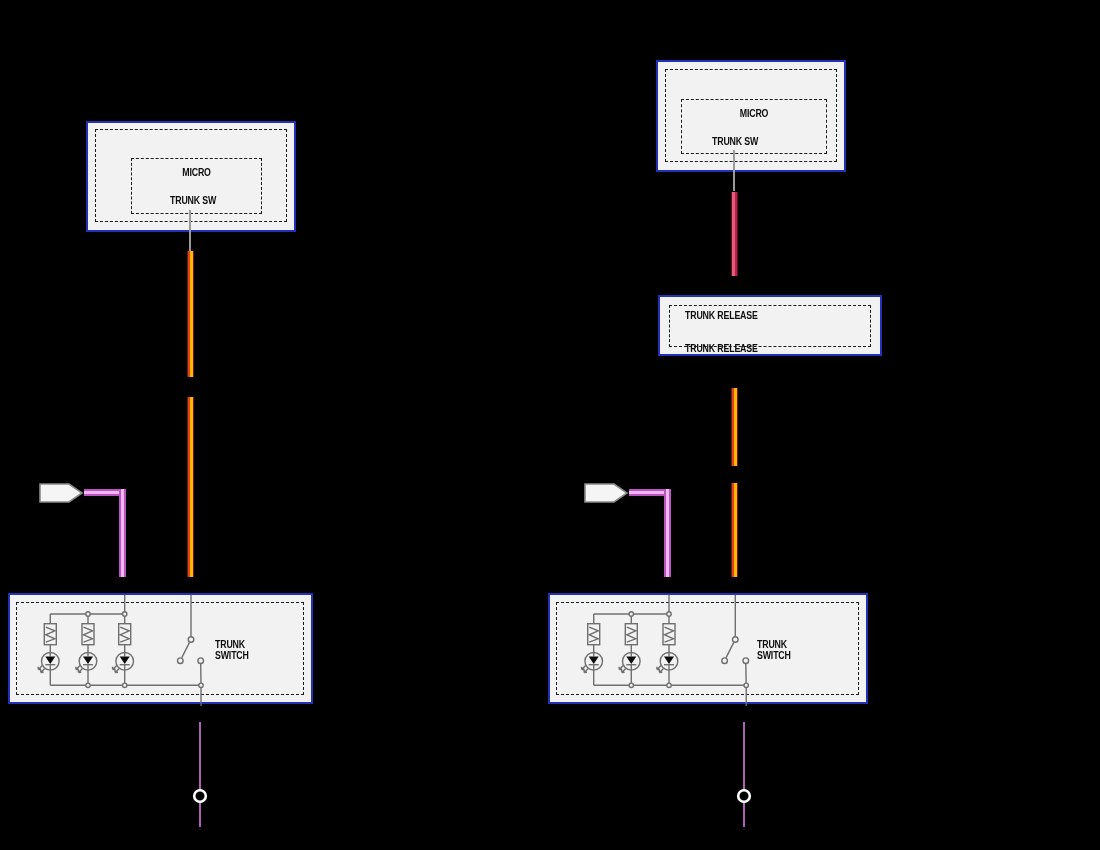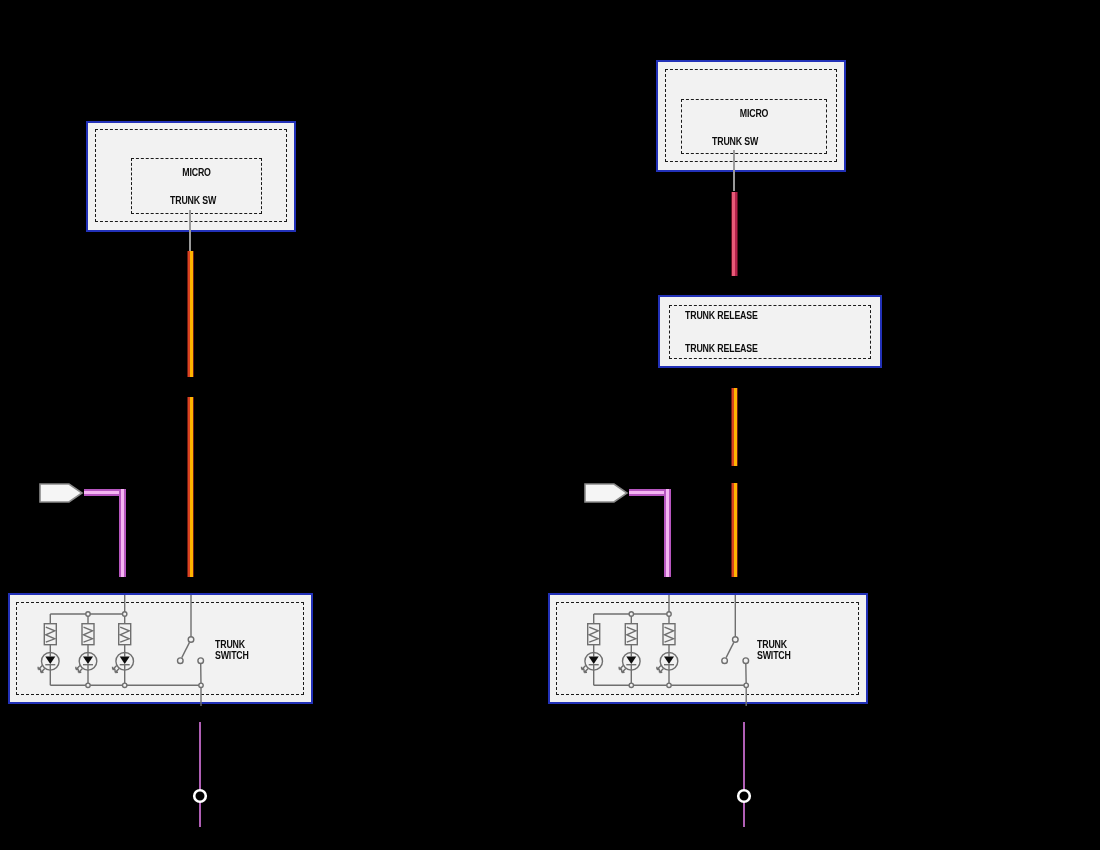--- a/index.html
+++ b/index.html
@@ -150,21 +150,21 @@
     <div class="label-box" style="left:23px;top:37px;width:144px;height:53px">
       <div class="lbl center" style="top:8px">MICRO</div>
       <div class="lbl" style="left:30px;top:36px">TRUNK SW</div>
     </div>
   </div>
 
   <div class="stub" style="left:732.8px;top:150px;height:41px"></div>
 
   <div class="wire red" style="left:731px;top:192px;height:84px"></div>
 
-  <div class="comp-box" style="left:658px;top:295px;width:224px;height:73px">
+  <div class="comp-box" style="left:658px;top:295px;width:224px;height:61px">
     <div class="dash-inset" style="left:9px;top:8px;right:9px;bottom:7px"></div>
     <div class="lbl" style="left:25px;top:13px">TRUNK RELEASE</div>
     <div class="lbl" style="left:25px;top:46px">TRUNK RELEASE</div>
   </div>
 
   <div class="wire orange" style="left:731px;top:388px;height:78px"></div>
   <div class="wire orange" style="left:731px;top:483px;height:94px"></div>
 
   <svg class="arrow" style="left:584px;top:483px" width="45" height="20" viewBox="0 0 45 20">
     <polygon points="1,1 30,1 43,10 30,19 1,19" fill="var(--connector_fill)" stroke="var(--connector_border)" stroke-width="1.6"></polygon>

